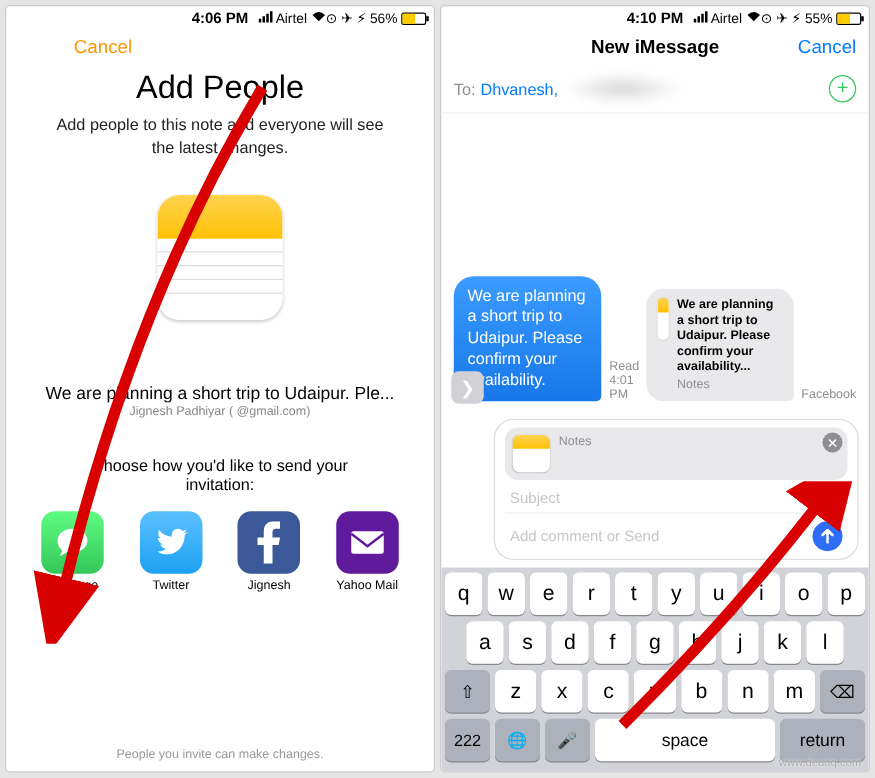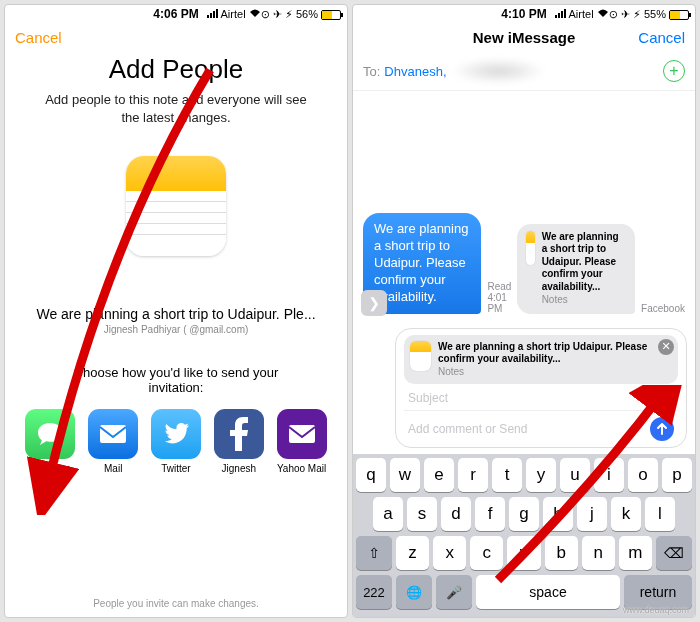--- a/index.html
+++ b/index.html
@@ -11,21 +11,21 @@
 .bars { display:inline-flex; align-items:flex-end; gap:1px; margin-right:3px;}
 .bars i{ width:2px; background:#000; display:inline-block;}
 .bars i:nth-child(1){height:3px}
 .bars i:nth-child(2){height:5px}
 .bars i:nth-child(3){height:7px}
 .bars i:nth-child(4){height:9px}
 .batt { display:inline-block; width:20px; height:10px; border:1px solid #000; border-radius:2px; position:relative; margin-left:3px; vertical-align:middle;}
 .batt::after{content:''; position:absolute; right:-3px; top:2px; width:2px; height:4px; background:#000;}
 .batt i{display:block; height:100%; width:56%; background:#ffcc00;}
 .navbar { display:flex; justify-content:space-between; align-items:center; padding: 6px 10px; font-size:15px;}
-.navbar .action{ color:#ff9500; }
+.navbar .action{ color:#ff9500;margin-left:44px; }
 .navbar.blue .action{ color:#007aff; }
 .navbar .title{ font-weight:600; font-size:15px; position:absolute; left:0; right:0; text-align:center;}
 .left-content{ flex:1; display:flex; flex-direction:column; align-items:center; padding: 0 10px; }
 .big-title{ font-size:26px; font-weight:400; text-align:center; margin-top:2px;}
 .subtitle{ font-size:13px; text-align:center; color:#222; padding:0 30px; margin-top:6px; line-height:1.35;}
 .note-icon{ width:100px; height:100px; margin-top:30px; border-radius:18px; overflow:hidden; box-shadow:0 1px 3px rgba(0,0,0,0.2); background:linear-gradient(#fff 0 100%); display:flex; flex-direction:column;}
 .note-icon .band{height:35px; background:linear-gradient(#ffd34e,#ffc107);}
 .note-icon .line{height:1px; background:#ddd; margin-top:10px;}
 .note-title{ font-size:14px; font-weight:400; margin-top:50px; text-align:center; width:100%; white-space:nowrap; overflow:hidden; text-overflow:ellipsis;}
 .note-author{ font-size:10px; color:#888; margin-top:2px;}
@@ -115,29 +115,20 @@
     <div class="apps">
       <div class="app">
           <div class="ic msg-ic">
             <svg width="30" height="28" viewBox="0 0 30 28">
               <path fill="#fff" d="M15 3c7 0 12 4.2 12 9.4s-5 9.4-12 9.4c-1.3 0-2.6-.2-3.8-.5L5 25l1.8-4.7C4.4 18.5 3 15.6 3 12.4 3 7.2 8 3 15 3z"></path>
             </svg>
           </div>
           <span>Message</span>
         </div>
       <div class="app">
-          <div class="ic mail-ic">
-            <svg width="30" height="22" viewBox="0 0 30 22">
-              <rect x="2" y="2" width="26" height="18" rx="2" fill="#fff"></rect>
-              <path d="M2 4 L15 14 L28 4" stroke="#1a82e8" stroke-width="2" fill="none"></path>
-            </svg>
-          </div>
-          <span>Mail</span>
-        </div>
-      <div class="app">
           <div class="ic tw-ic">
             <svg width="28" height="24" viewBox="0 0 28 24" fill="#fff">
               <path d="M27 3.5c-.9.5-1.9.8-3 .9 1-.7 1.8-1.8 2.2-3-1 .6-2.1 1.1-3.3 1.3C22 1.6 20.7 1 19.3 1c-2.7 0-4.9 2.3-4.9 5.1 0 .4 0 .8.1 1.2C10.3 7 6.7 5 4.3 1.9c-.4.8-.7 1.7-.7 2.7 0 1.8.9 3.3 2.2 4.2-.8 0-1.6-.3-2.3-.6v.1c0 2.5 1.7 4.5 4 5-.4.1-.9.2-1.3.2-.3 0-.6 0-.9-.1.6 2 2.4 3.5 4.5 3.5-1.7 1.4-3.8 2.2-6 2.2H3c2.2 1.5 4.8 2.3 7.6 2.3 9.1 0 14.1-7.9 14.1-14.7v-.7c1-.7 1.8-1.6 2.3-2.6z"></path>
             </svg>
           </div>
           <span>Twitter</span>
         </div>
       <div class="app">
           <div class="ic fb-ic">
             <svg width="20" height="34" viewBox="0 0 20 34" fill="#fff">
@@ -207,21 +198,20 @@
     <div class="deliv">Facebook</div>
   </div>
   <div style="display:flex; align-items:flex-end;">
     <div class="chevbox">❯</div>
     <div class="compose" style="flex:1;">
       <div class="attach">
         <div class="thumb" style="width:30px;height:30px;border-radius:6px;overflow:hidden;background:#fff;box-shadow:0 0 1px rgba(0,0,0,0.3);">
             <div style="height:11px;background:linear-gradient(#ffd34e,#ffc107);"></div>
           </div>
         <div class="txt">
-            <div class="t">We are planning a short trip Udaipur. Please confirm your availability...</div>
             <div class="src">Notes</div>
           </div>
         <div class="x">✕</div>
       </div>
       <div class="subj">Subject</div>
       <div class="comment">
           <span>Add comment or Send</span>
         <span class="sendbtn">
             <svg viewBox="0 0 12 12">
               <path d="M6 1 L6 11 M6 1 L2 5 M6 1 L10 5" stroke="#fff" stroke-width="2" fill="none" stroke-linecap="round"></path>

